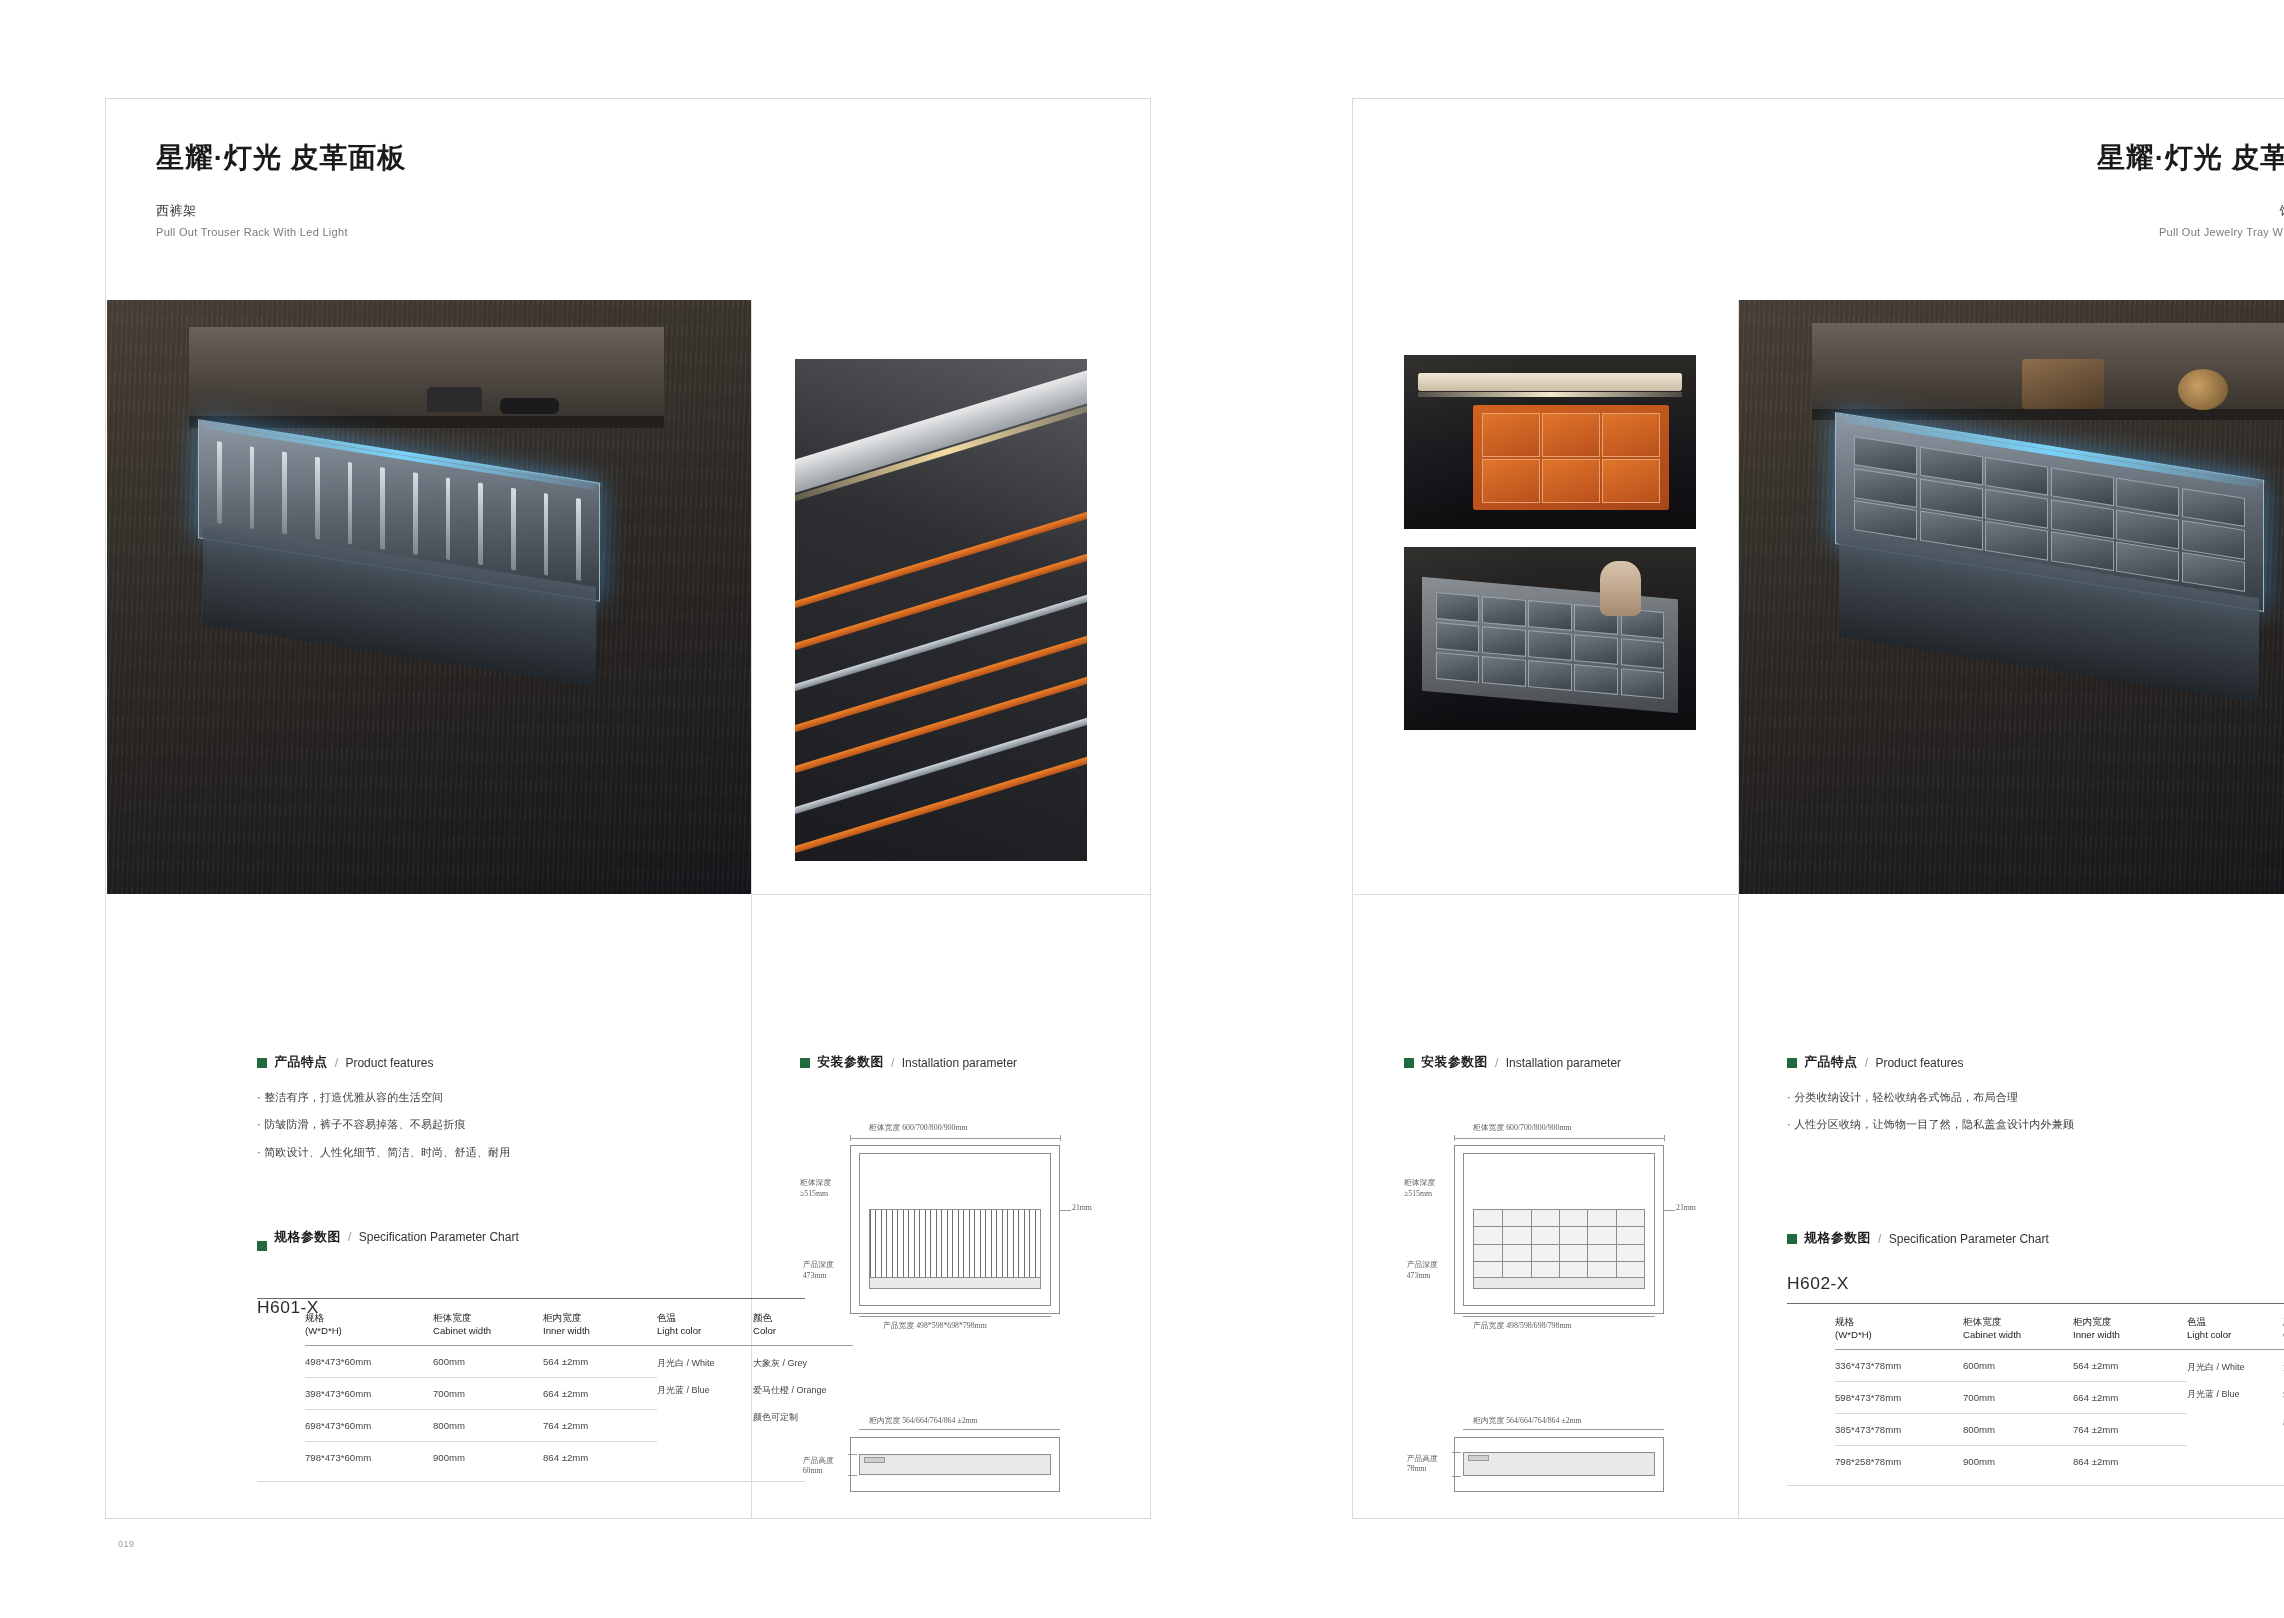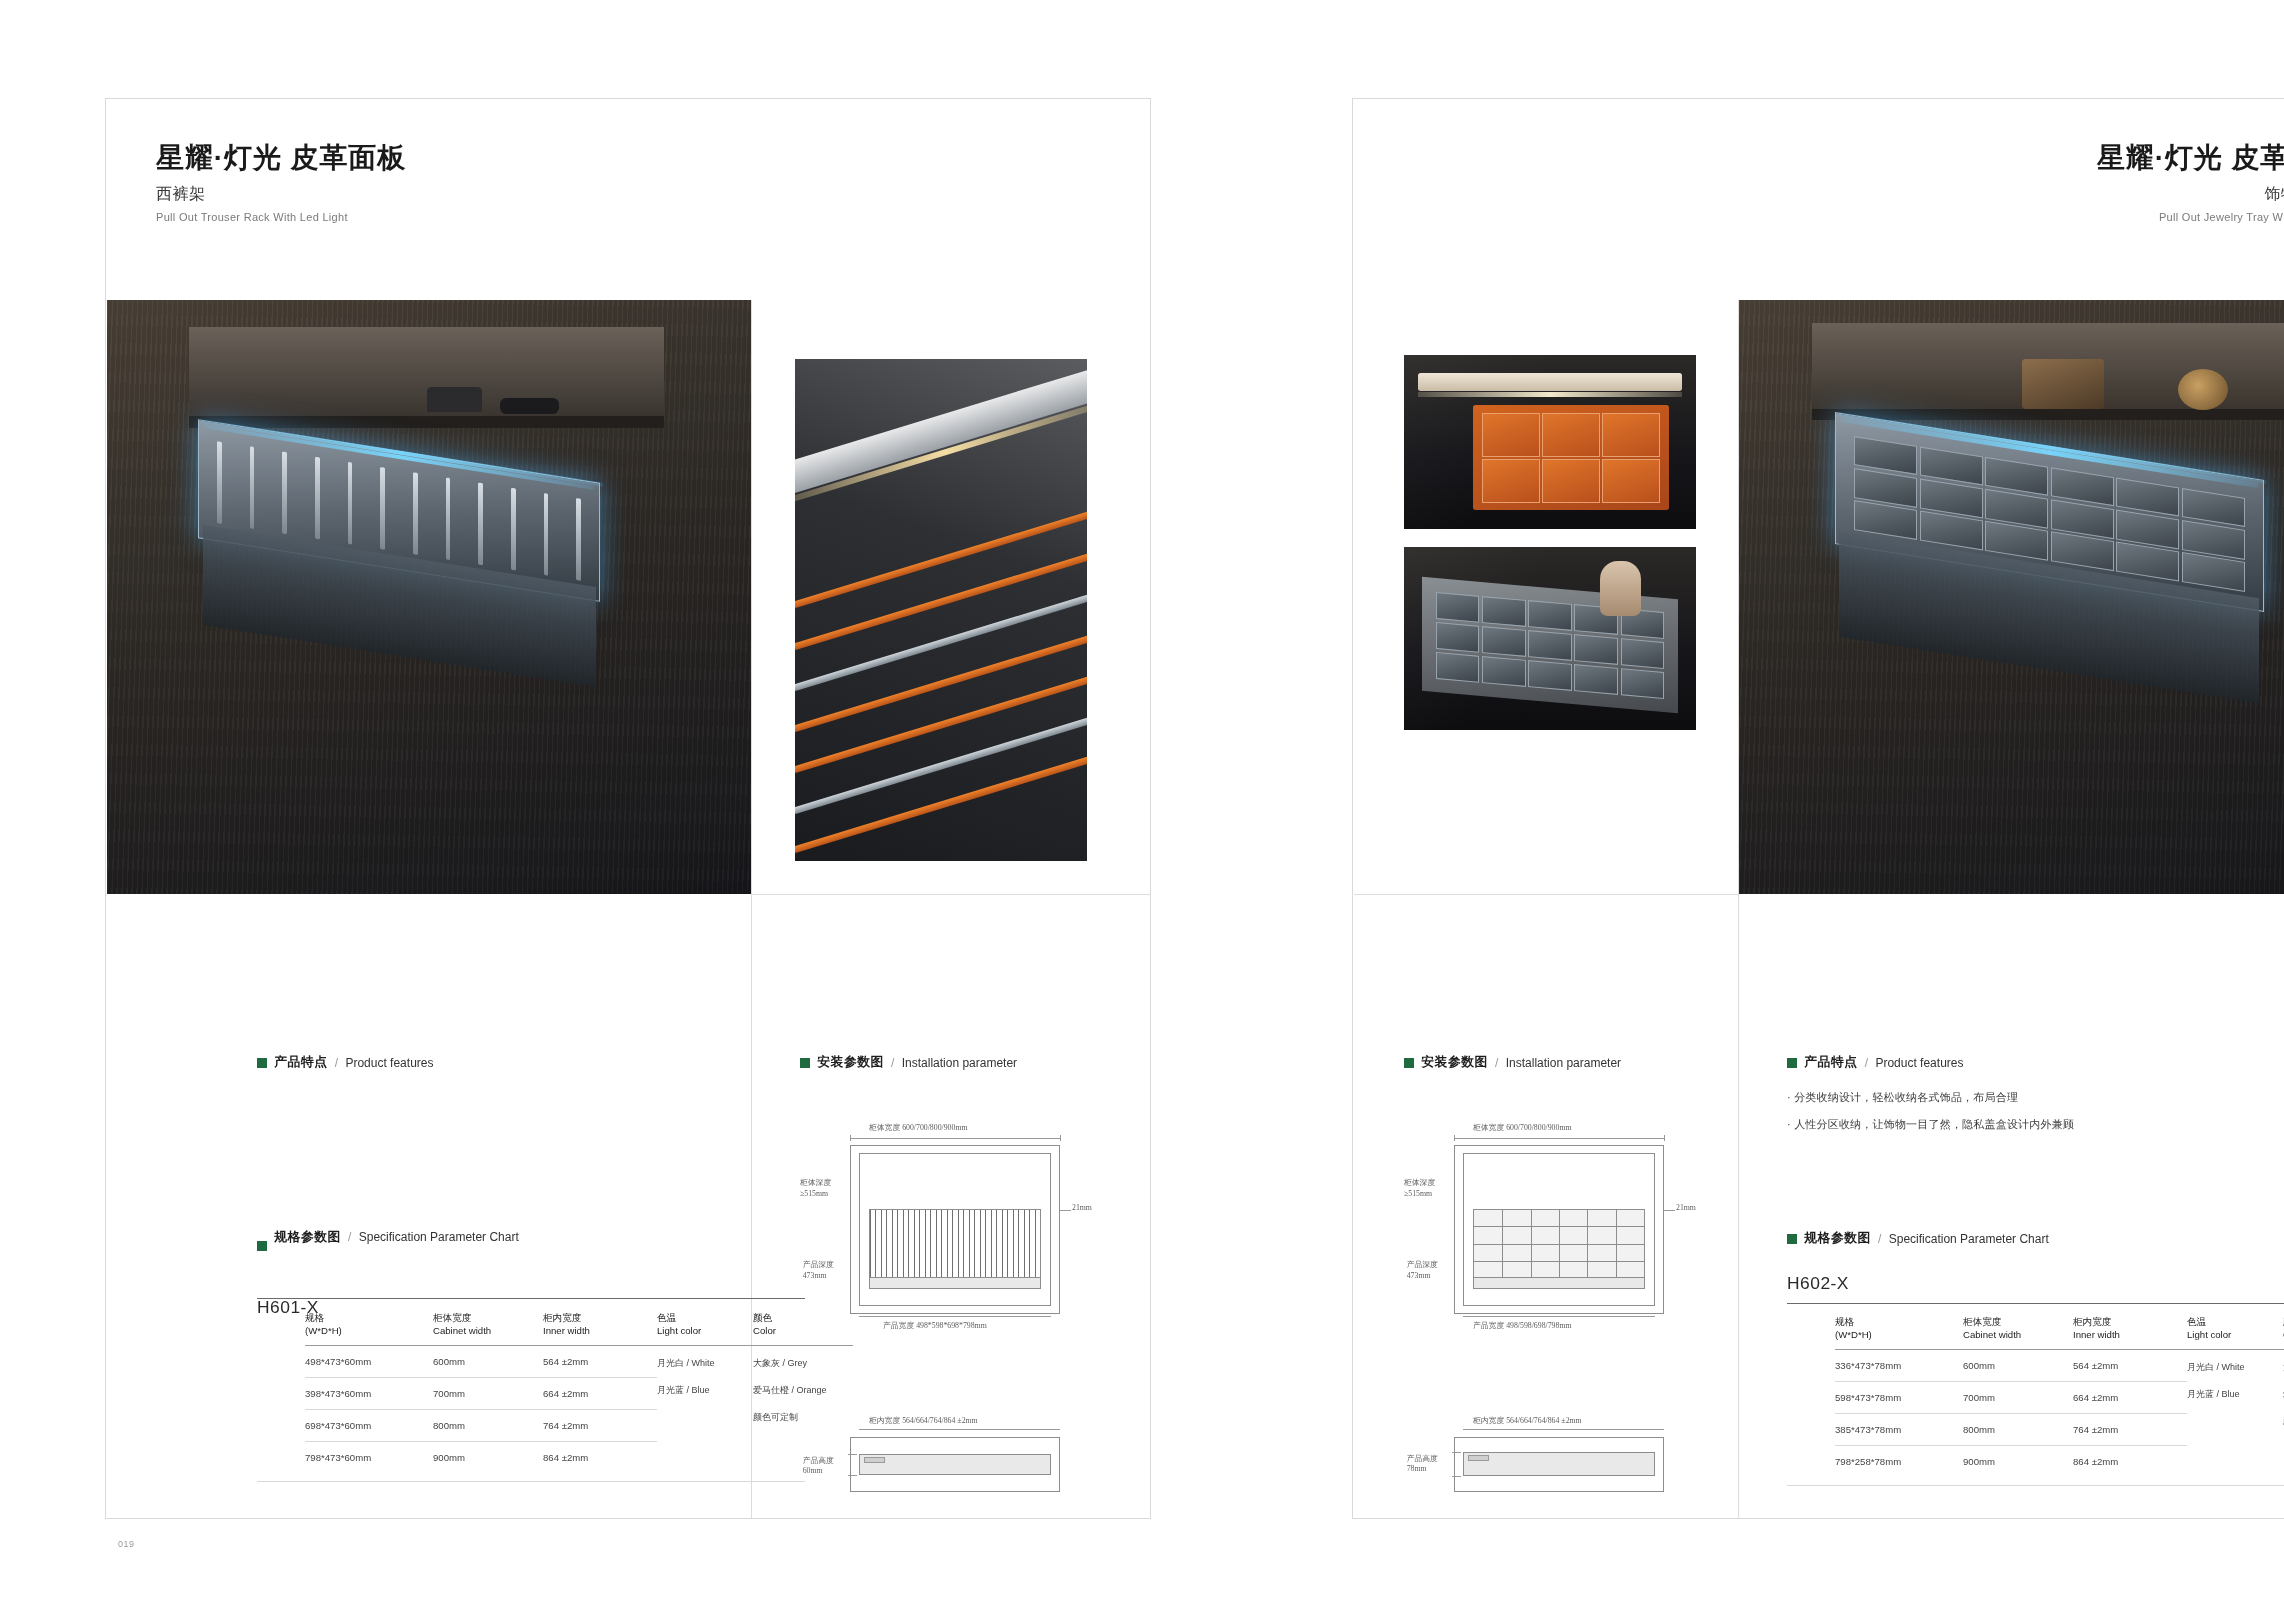--- a/index.html
+++ b/index.html
@@ -24,21 +24,21 @@
   .page-head { position: absolute; left: 0; top: 0; width: 100%; height: 192px; }
   .head-inner { position: absolute; }
   .head-left  { left: 50px;  top: 44px; text-align: left; }
   .head-right { right: 50px; top: 44px; text-align: right; }
 
   .title-cn {
     font-size: 28px; font-weight: bold; color: #1a1a1a;
     letter-spacing: 0.9px; line-height: 1.1; white-space: nowrap;
   }
   .sub-cn {
-    font-size: 16px; color: #3a3a3a; margin-top: 10px; letter-spacing: 0.5px;
+    font-size: 13px; color: #3a3a3a; margin-top: 28px; letter-spacing: 0.5px;
   }
   .sub-en {
     font-size: 11px; color: #7a7a7a; margin-top: 6.4px; letter-spacing: 0.3px;
   }
 
   
   .photo { position: absolute; overflow: hidden; background: #1c1c1c; }
 
   
   #lp-hero  { left: 0.9px;    top: 201px; width: 644px; height: 594px; }
@@ -200,20 +200,25 @@
 
   <div class="v-rule" style="left:645px; top:201px; height:1218px;"></div>
   <div class="h-rule" style="left:645px; top:795px; width:400px;"></div>
 
   <div class="sec-head" style="left:151px; top:955px;">
     <span class="sq"></span>
     <span class="sec-cn">产品特点</span>
     <span class="sec-sl">/</span>
     <span class="sec-en">Product features</span>
   </div>
+  <ul class="feat" style="left:151px; top:991px; width:448px; margin:0; padding:0;">
+    <li>整洁有序，打造优雅从容的生活空间</li>
+    <li>防皱防滑，裤子不容易掉落、不易起折痕</li>
+    <li>简欧设计、人性化细节、简洁、时尚、舒适、耐用</li>
+  </ul>
 
   <div class="sec-head" style="left:151px; top:1124px;">
     <span class="sq" style="margin-top:18px;"></span>
     <span class="sec-cn">规格参数图</span>
     <span class="sec-sl">/</span>
     <span class="sec-en">Specification Parameter Chart</span>
   </div>
   <div class="model" style="left:151px; top:1198px;">H601-X</div>
   <div class="model-rule" style="left:151px; top:1199px; width:548px; background:#6a6a6a;"></div>
 

